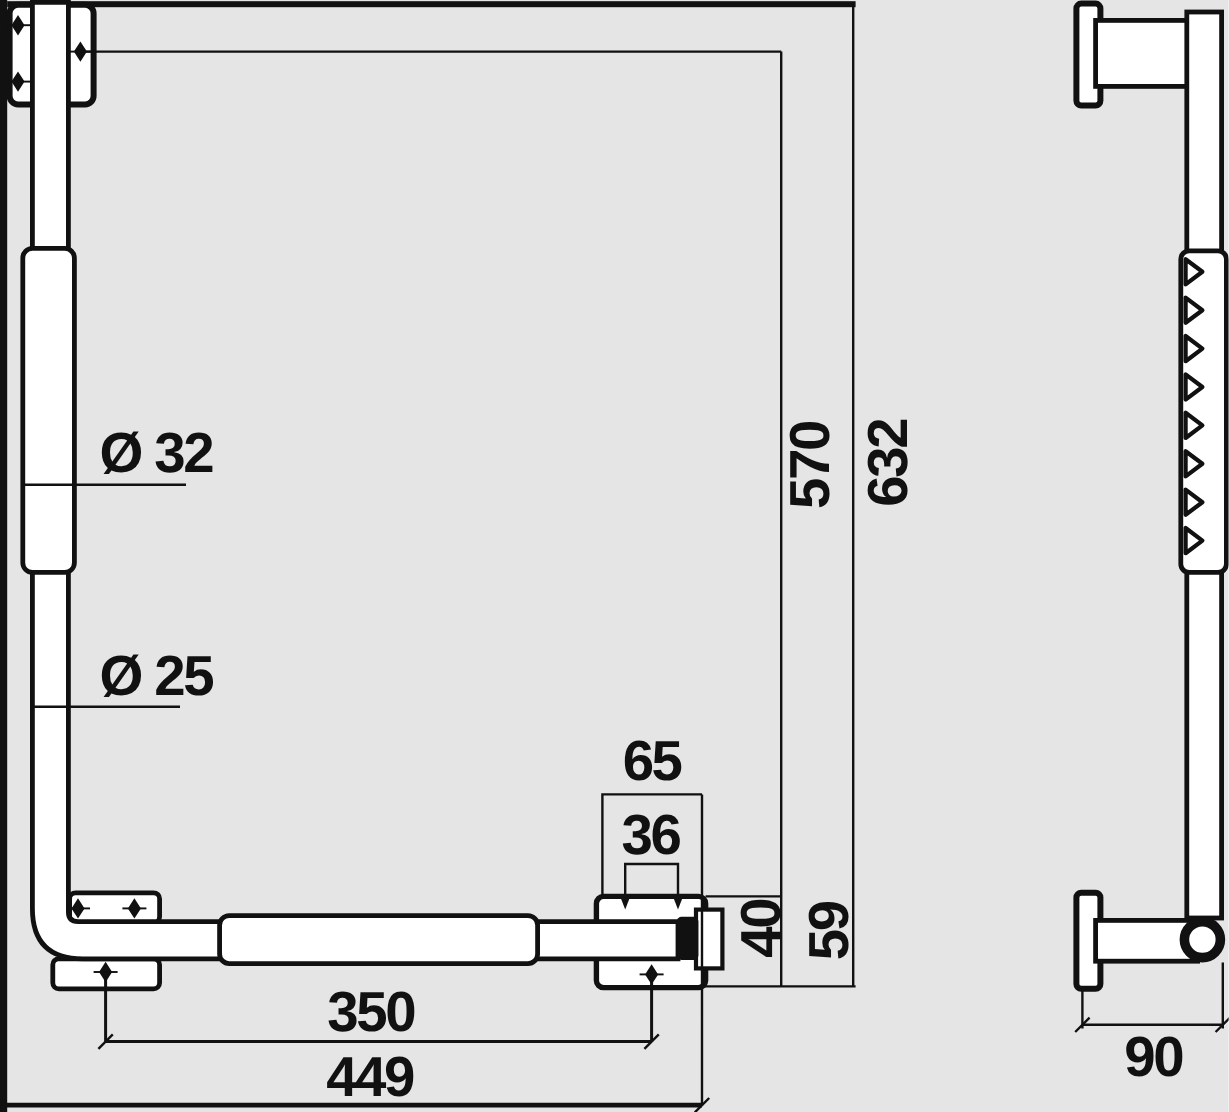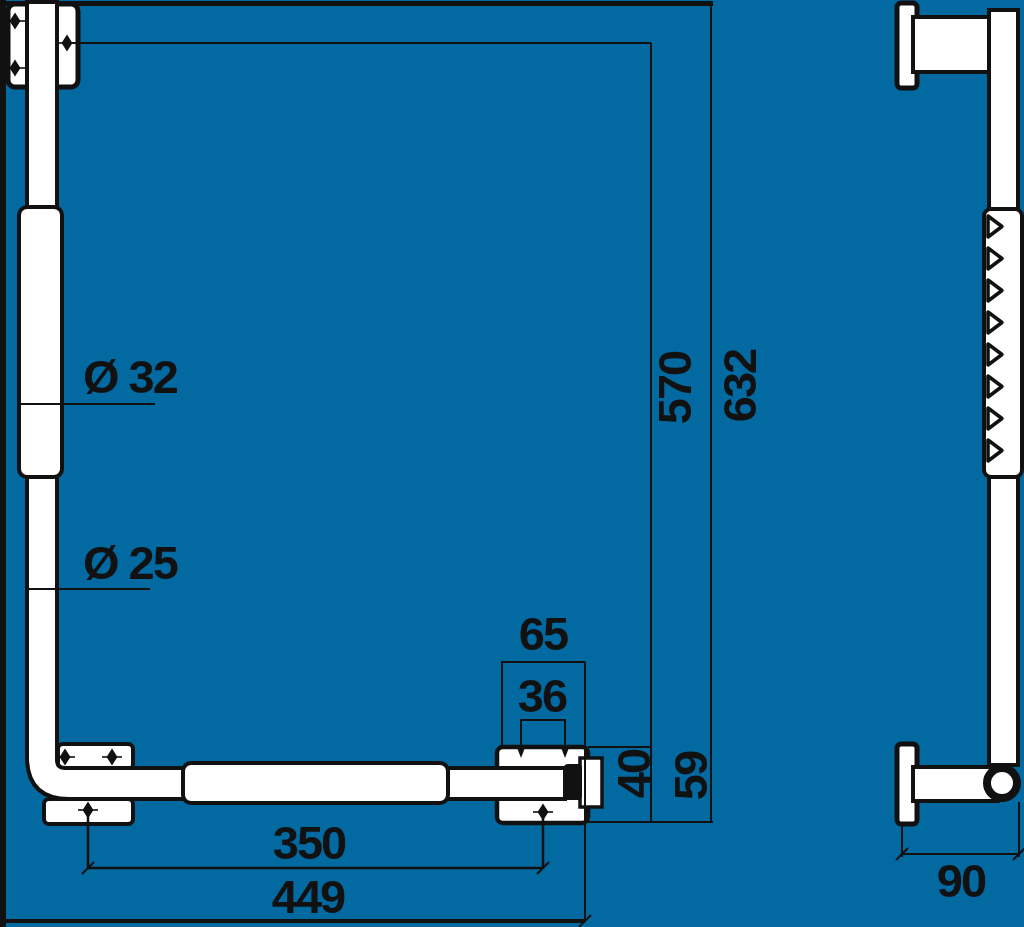--- a/index.html
+++ b/index.html
@@ -1,16 +1,16 @@
 <!DOCTYPE html>
 <html><head>
 <meta charset="utf-8">
 <style>
   html,body{margin:0;padding:0;background:#ffffff;}
-  #stage{position:relative;width:1024px;height:927px;background:#0369a1;overflow:hidden;
+  #stage{position:relative;width:1024px;height:927px;background:#e5e5e5;overflow:hidden;
          font-family:"Liberation Sans", sans-serif;}
   svg{position:absolute;left:0;top:0;}
   .dim-text{font-family:"Liberation Sans", sans-serif;font-weight:700;font-size:47px;
             letter-spacing:-2px;fill:#111111;}
   .stroke{stroke:#111111;fill:none;}
   .white-fill{fill:#ffffff;stroke:#111111;}
   .black-fill{fill:#111111;stroke:none;}
 </style>
 </head>
 <body>

